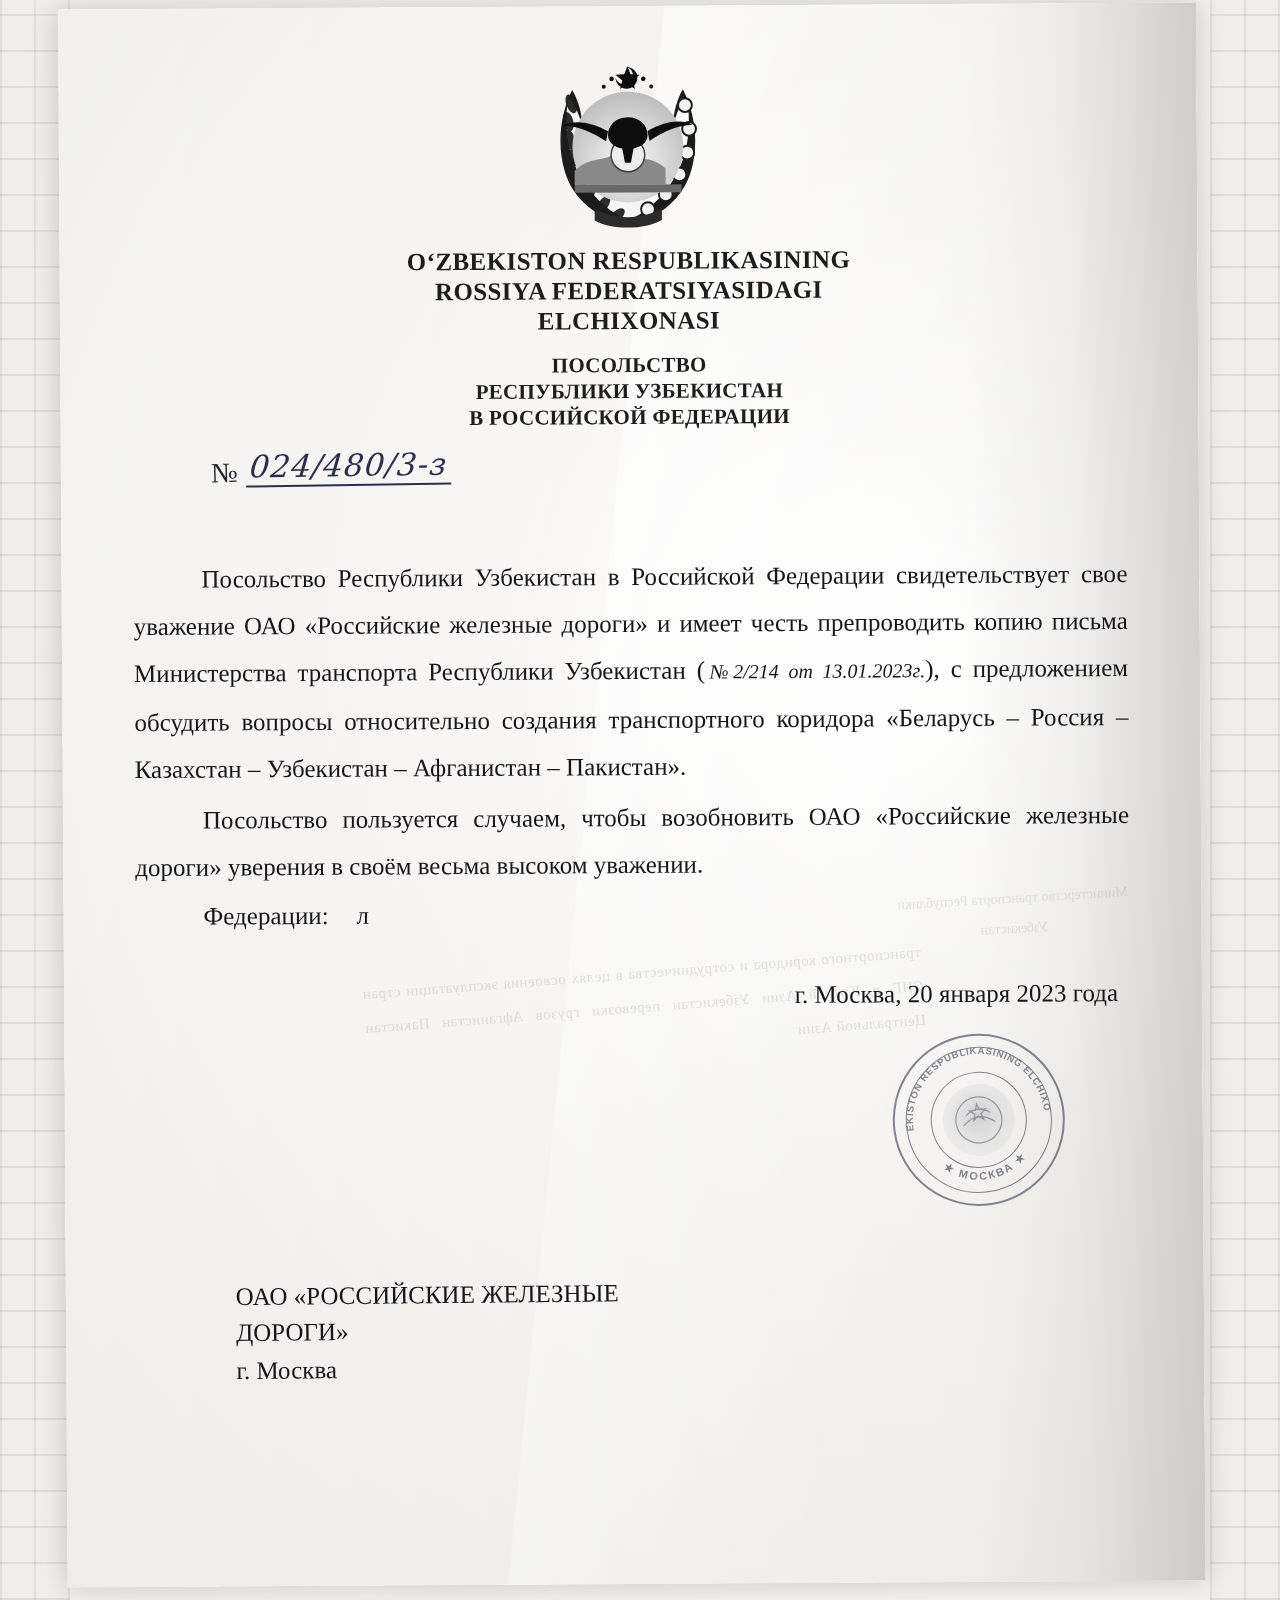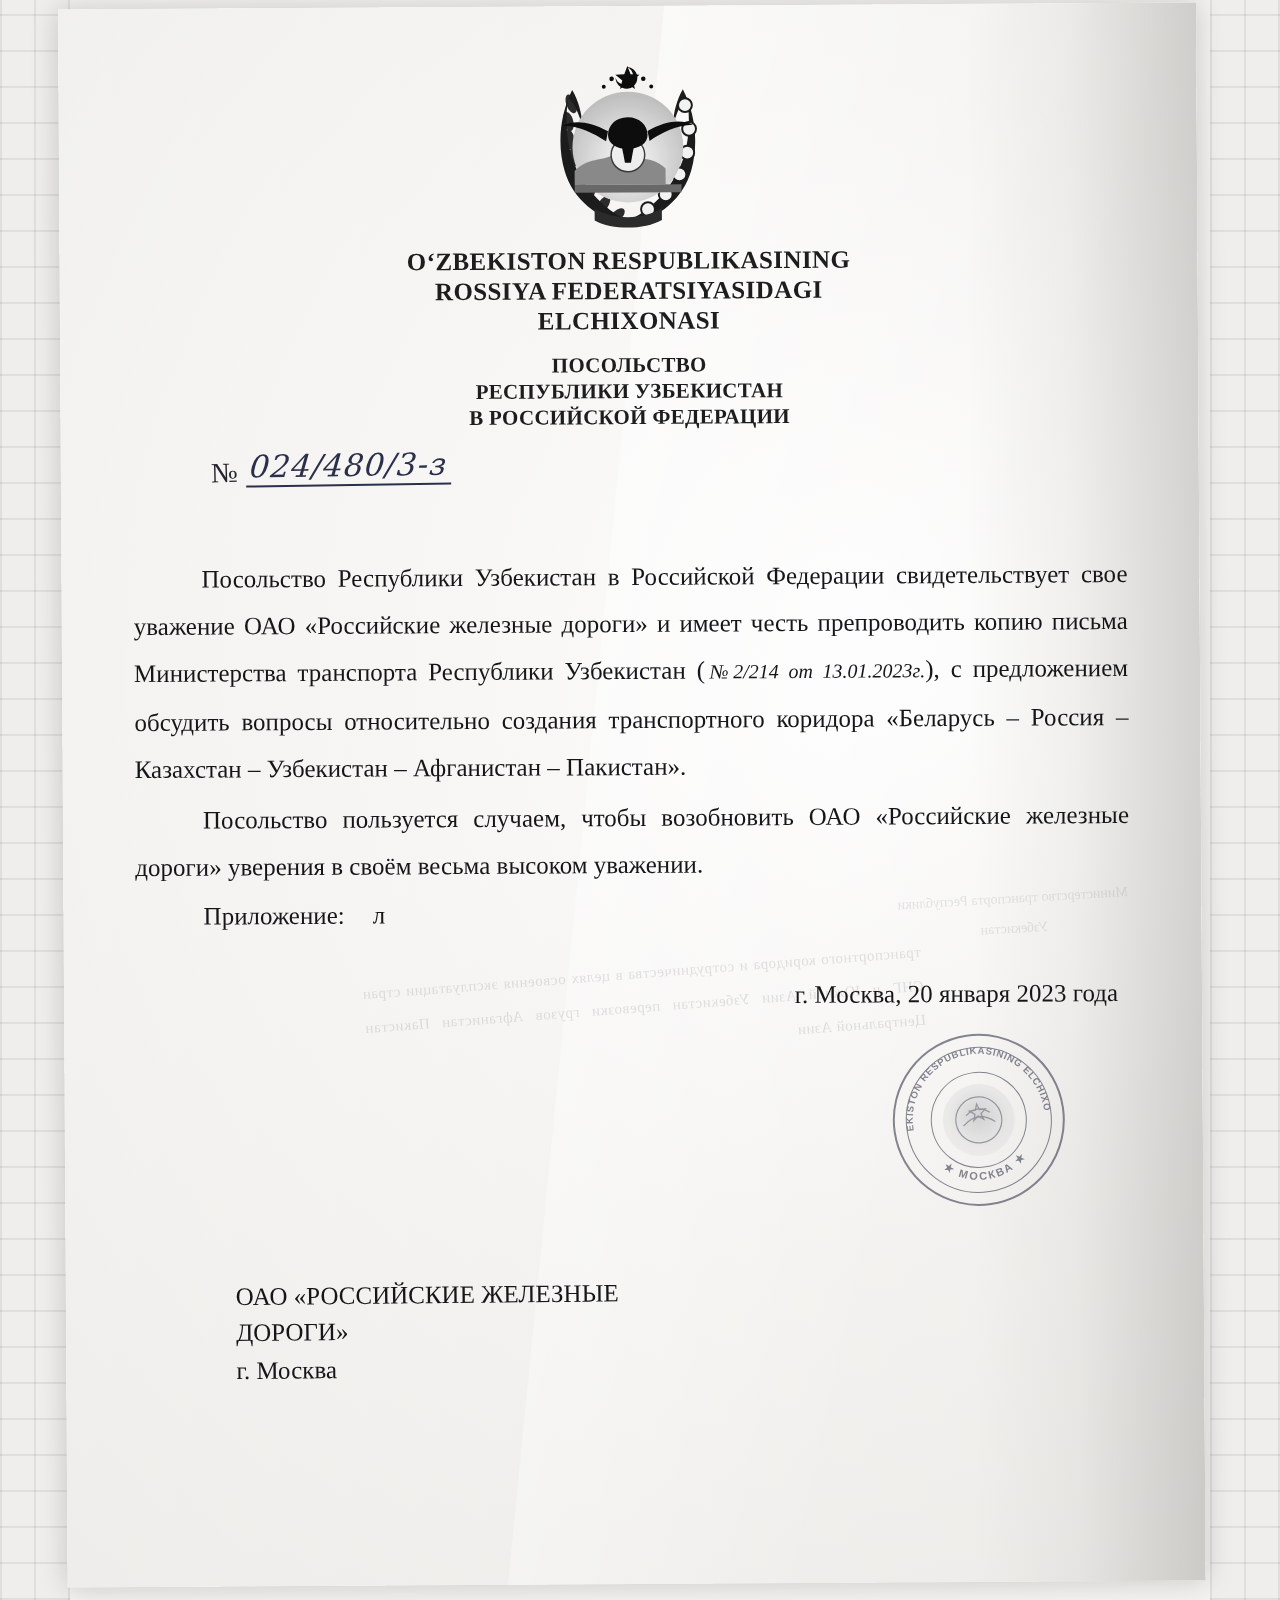--- a/index.html
+++ b/index.html
@@ -352,21 +352,21 @@
       <span class="ref-sym">№</span>
       <span class="ref-num">024/480/3-з</span>
     </div>
 
     <div class="body-text">
       <p><span>Посольство Республики Узбекистан в Российской Федерации свидетельствует свое уважение ОАО «Российские железные дороги» и имеет честь препроводить копию письма Министерства транспорта Республики Узбекистан (</span><span class="ref-doc">№2/214 от 13.01.2023г.</span><span>), с предложением обсудить вопросы относительно создания транспортного коридора «Беларусь – Россия – Казахстан – Узбекистан – Афганистан – Пакистан».</span></p>
       <p>Посольство пользуется случаем, чтобы возобновить ОАО «Российские железные дороги» уверения в своём весьма высоком уважении.</p>
     </div>
 
     <div class="attach">
-      <span>Приложение:</span><span class="dots"></span><span>л</span>
+      <span>Федерации:</span><span class="dots"></span><span>л</span>
     </div>
 
     <div class="place-date">г. Москва, 20 января 2023 года</div>
 
   </div>
 
   <div class="stamp">
     <div class="ring"></div>
     <div class="ring2"></div>
     <div class="ring3"></div>

